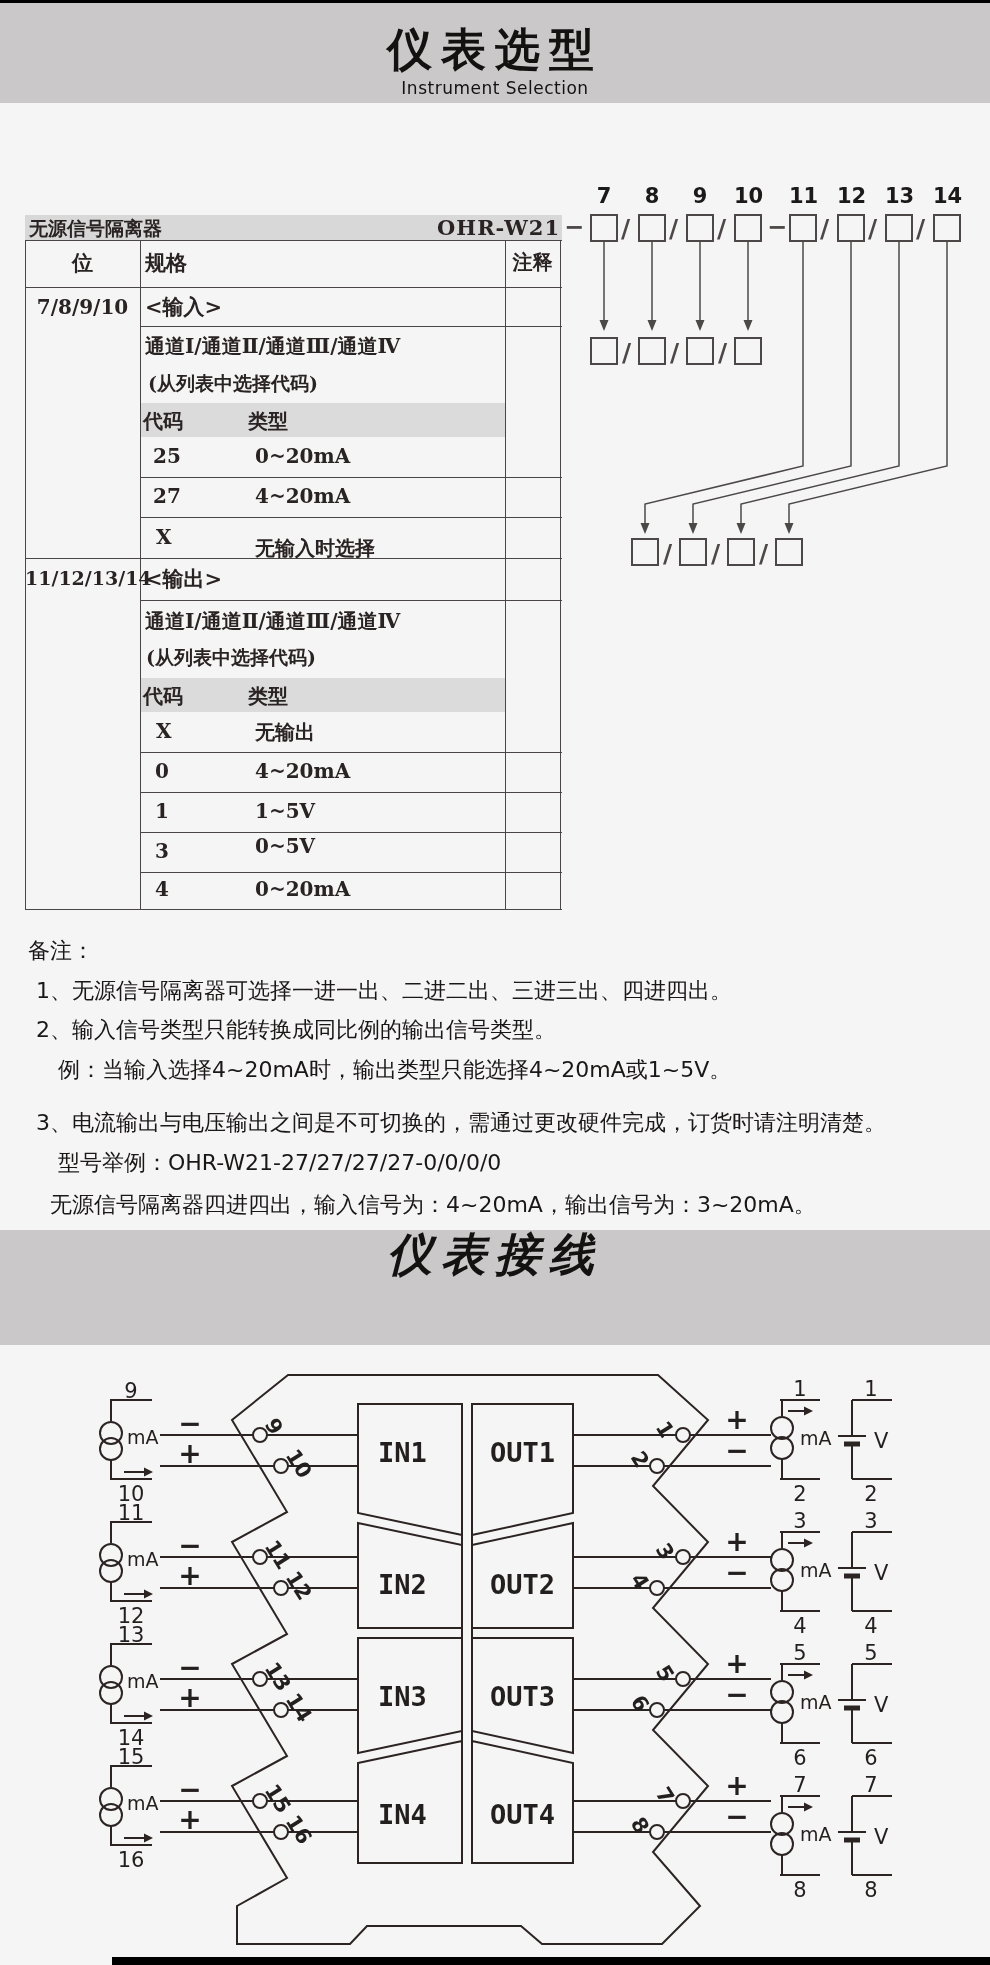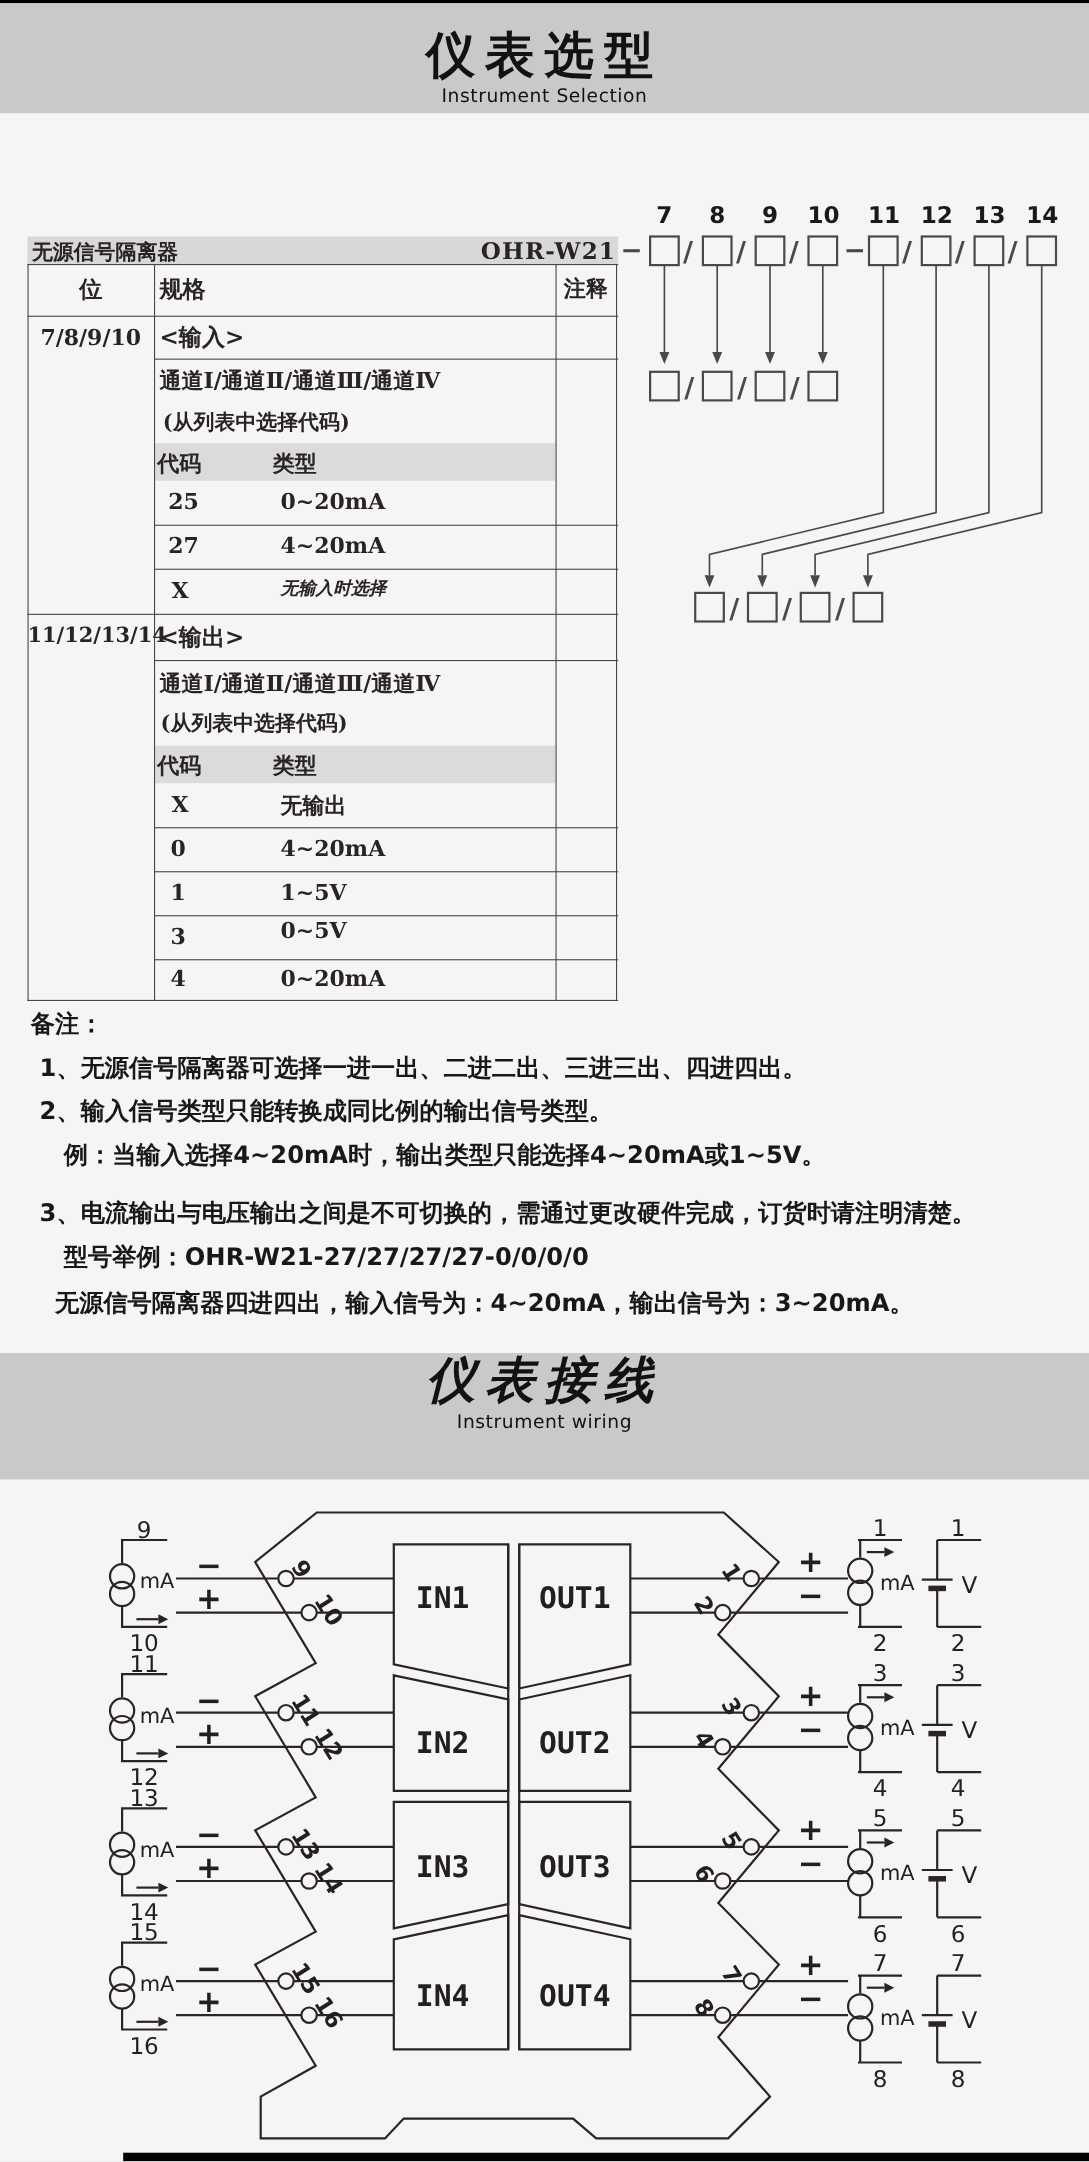--- a/index.html
+++ b/index.html
@@ -18,21 +18,21 @@
   .sep{position:absolute;font-size:25px;font-weight:bold;color:#4c4848;}
   .mdash{position:absolute;font-size:24px;font-weight:bold;color:#4c4848;}
   
   .twrap{position:absolute;left:25px;top:215px;width:537px;height:695px;}
   .gbar{position:absolute;background:#d9d8d9;}
   .hline{position:absolute;height:0;border-top:1.5px solid #4a4646;}
   .vline{position:absolute;width:0;border-left:1.5px solid #4a4646;}
   .tt{position:absolute;white-space:nowrap;font-family:"DejaVu Serif","Liberation Serif",serif;
       font-weight:bold;color:#2a2323;}
   
-  .note{position:absolute;white-space:nowrap;font-weight:bold;color:#1a1717;font-size:22px;}
+  .note{position:absolute;white-space:nowrap;font-weight:normal;color:#1a1717;font-size:22px;margin-top:20px;}
   
   .ln{stroke:#2b2422;stroke-width:2;fill:none;}
   .lnthick{stroke:#2b2422;stroke-width:5;fill:none;}
   .term{fill:#f6f5f5;stroke:#2b2422;stroke-width:2;}
   .openc{fill:none;stroke:#2b2422;stroke-width:2;}
   .fillp{fill:#2b2422;stroke:none;}
   .thin{stroke:#4c4848;stroke-width:1.5;fill:none;}
   .thinfill{fill:#4c4848;stroke:none;}
   svg text{fill:#231f1e;font-family:"DejaVu Sans","Liberation Sans",sans-serif;}
   .t20b{font-size:21px;font-weight:bold;}
@@ -146,21 +146,21 @@
     <span class="tt" style="left:120px;top:78px;font-size:21px;">&lt;输入&gt;</span>
     <span class="tt" style="left:120px;top:118px;font-size:20px;">通道Ⅰ/通道Ⅱ/通道Ⅲ/通道Ⅳ</span>
     <span class="tt" style="left:123px;top:156px;font-size:19px;">(从列表中选择代码)</span>
     <span class="tt" style="left:118px;top:193px;font-size:20px;">代码</span>
     <span class="tt" style="left:223px;top:193px;font-size:20px;">类型</span>
     <span class="tt" style="left:128px;top:229px;font-size:20px;">25</span>
     <span class="tt" style="left:230px;top:229px;font-size:20px;">0~20mA</span>
     <span class="tt" style="left:128px;top:269px;font-size:20px;">27</span>
     <span class="tt" style="left:230px;top:269px;font-size:20px;">4~20mA</span>
     <span class="tt" style="left:131px;top:310px;font-size:20px;">X</span>
-    <span class="tt" style="left:230px;top:310px;font-size:16px;font-style:italic;">无输入时选择</span>
+    <span class="tt" style="left:230px;top:320px;font-size:20px;">无输入时选择</span>
 
     <span class="tt" style="left:0;top:352px;width:115px;text-align:center;font-size:19px;">11/12/13/14</span>
     <span class="tt" style="left:120px;top:350px;font-size:21px;">&lt;输出&gt;</span>
     <span class="tt" style="left:120px;top:393px;font-size:20px;">通道Ⅰ/通道Ⅱ/通道Ⅲ/通道Ⅳ</span>
     <span class="tt" style="left:121px;top:430px;font-size:19px;">(从列表中选择代码)</span>
     <span class="tt" style="left:118px;top:468px;font-size:20px;">代码</span>
     <span class="tt" style="left:223px;top:468px;font-size:20px;">类型</span>
     <span class="tt" style="left:131px;top:504px;font-size:20px;">X</span>
     <span class="tt" style="left:230px;top:504px;font-size:20px;">无输出</span>
     <span class="tt" style="left:130px;top:544px;font-size:20px;">0</span>
@@ -178,21 +178,20 @@
     <div class="note" style="left:36px;top:956px;">1、无源信号隔离器可选择一进一出、二进二出、三进三出、四进四出。</div>
     <div class="note" style="left:36px;top:995px;">2、输入信号类型只能转换成同比例的输出信号类型。</div>
     <div class="note" style="left:58px;top:1035px;text-align:right;">例：当输入选择4~20mA时，输出类型只能选择4~20mA或1~5V。</div>
     <div class="note" style="left:36px;top:1088px;">3、电流输出与电压输出之间是不可切换的，需通过更改硬件完成，订货时请注明清楚。</div>
     <div class="note" style="left:58px;top:1128px;">型号举例：OHR-W21-27/27/27/27-0/0/0/0</div>
     <div class="note" style="left:50px;top:1170px;">无源信号隔离器四进四出，输入信号为：4~20mA，输出信号为：3~20mA。</div>
   </section>
 
   <header class="banner" style="top:1230px;height:115px;">
     <div class="bt" style="padding-top:0;font-style:italic;">仪表接线</div>
-    <div class="bs">Instrument wiring</div>
   </header>
 
   <svg class="abs" style="left:0;top:1345px;" width="990" height="620" viewBox="0 1345 990 620">
     <defs>
       <g id="g-in">
         <path class="ln" d="M160,0 H358 M160,31 H358"></path>
         <path class="ln" d="M110,-35 H152 M111,-35 V-14 M111,25 V44 M110,44 H152"></path>
         <circle class="openc" cx="111" cy="-2" r="11"></circle>
         <circle class="openc" cx="111" cy="14" r="11"></circle>
         <path class="ln" d="M124,37 H144"></path>

